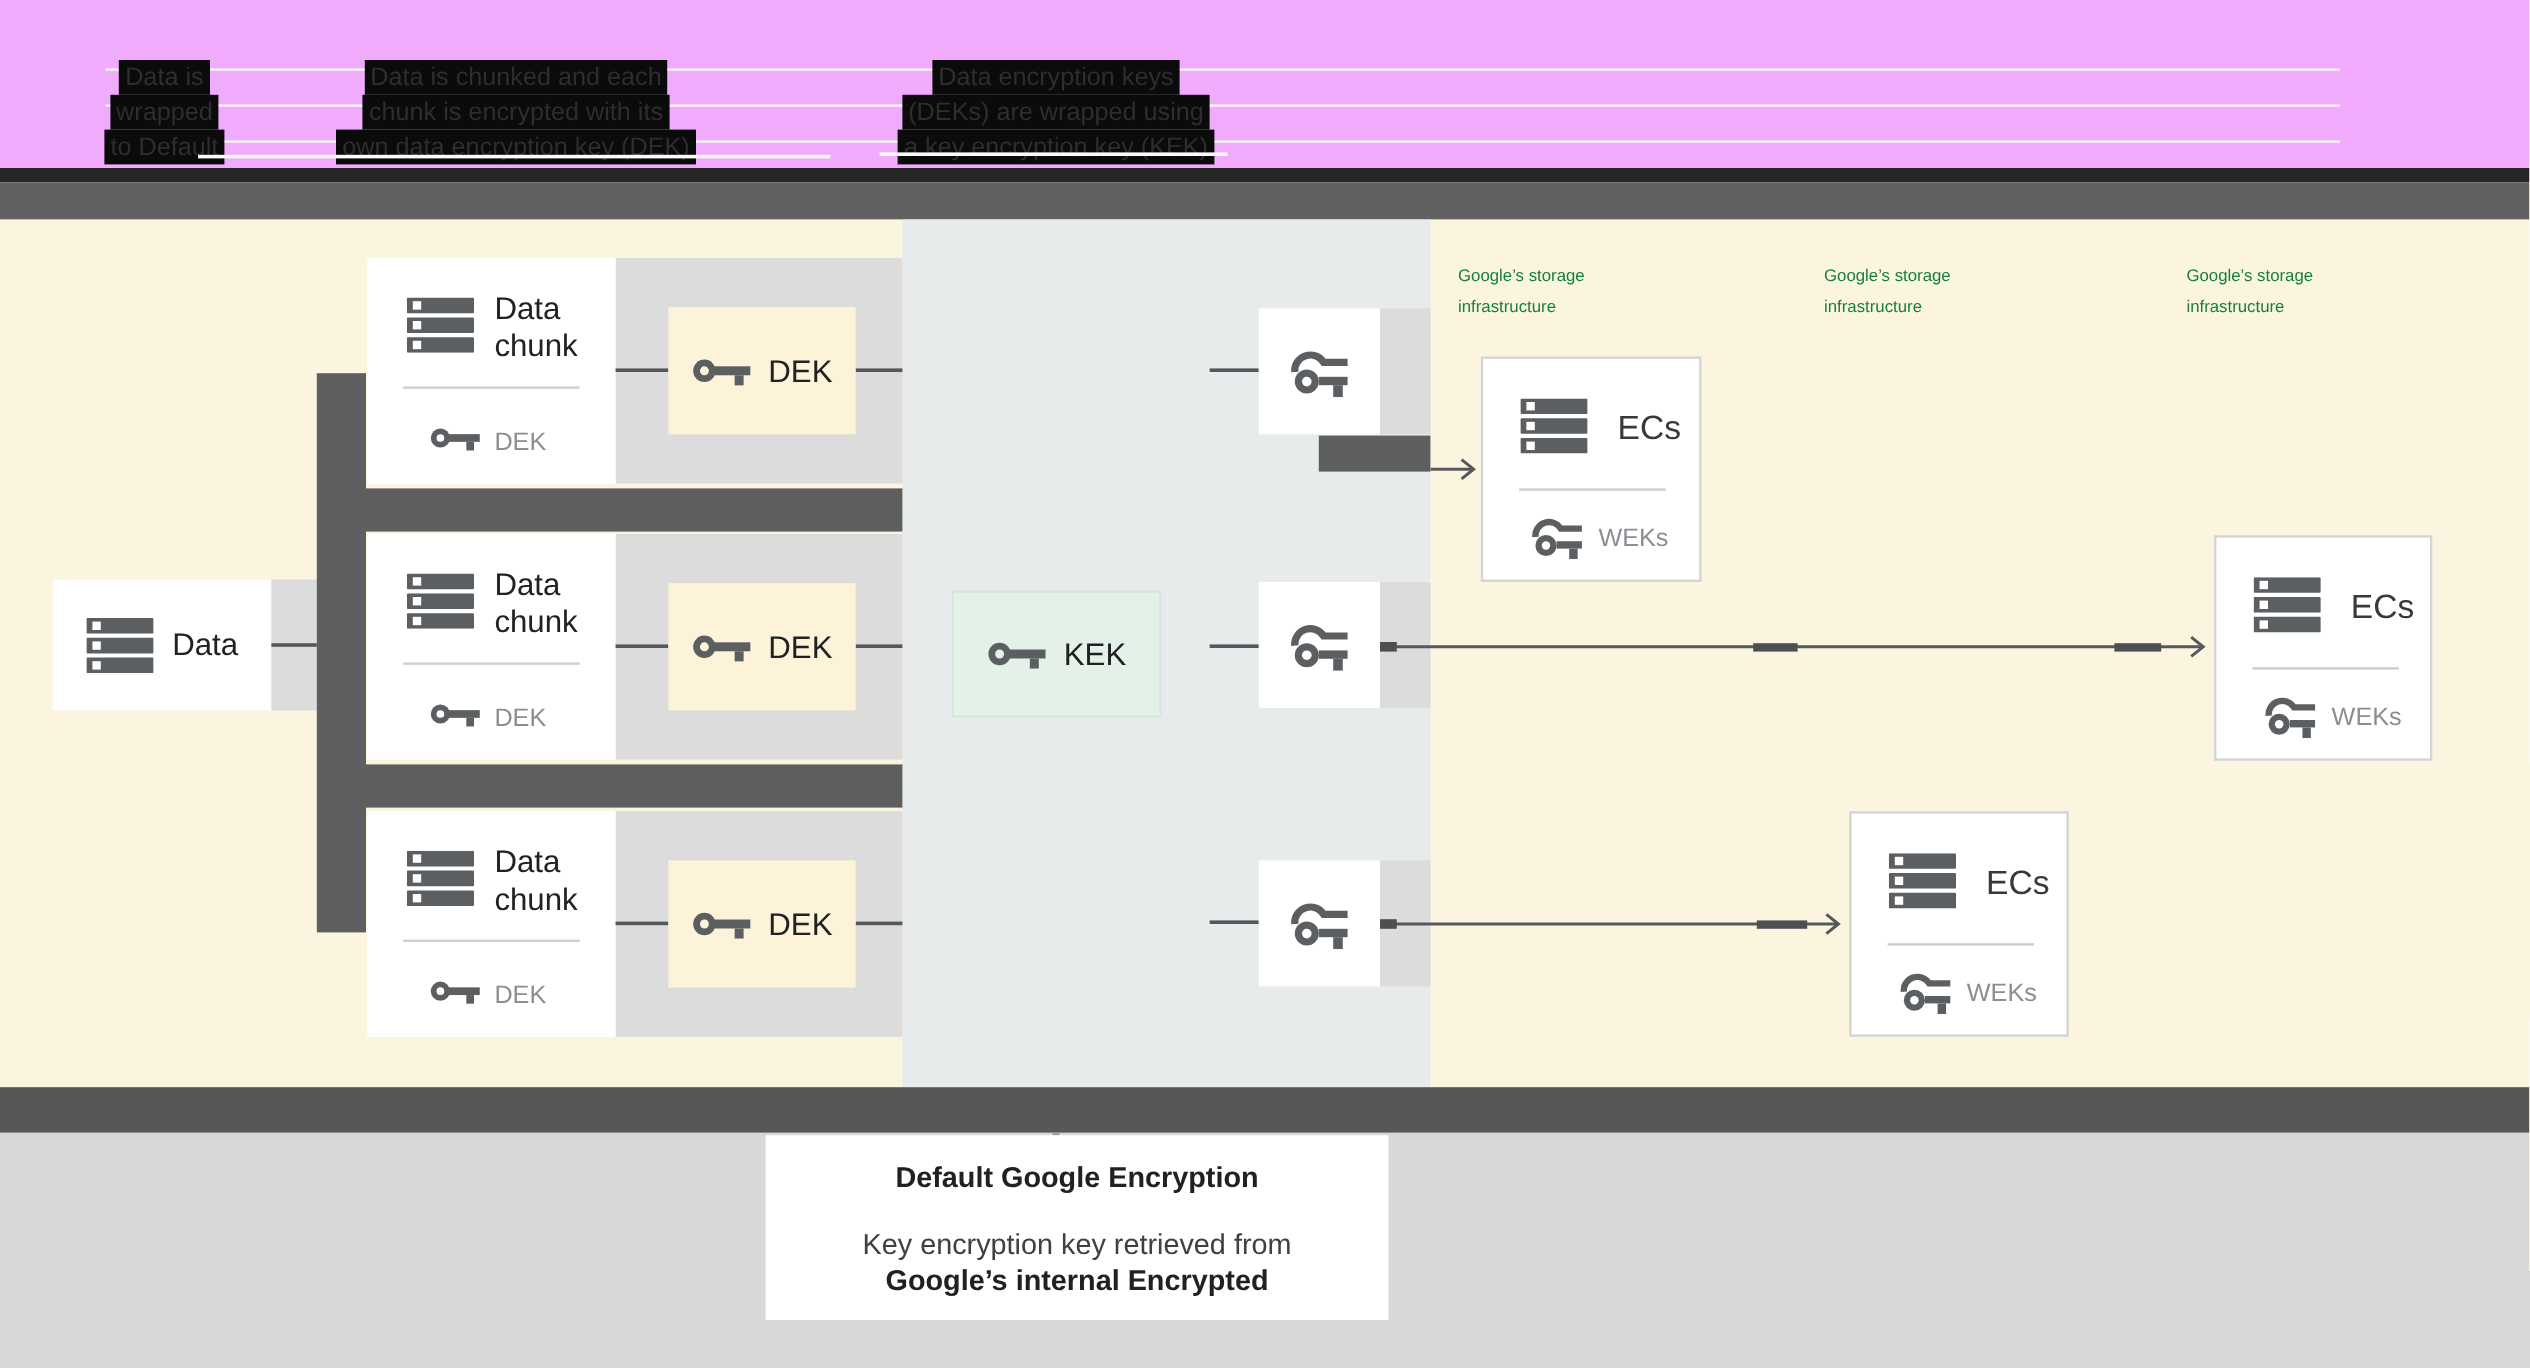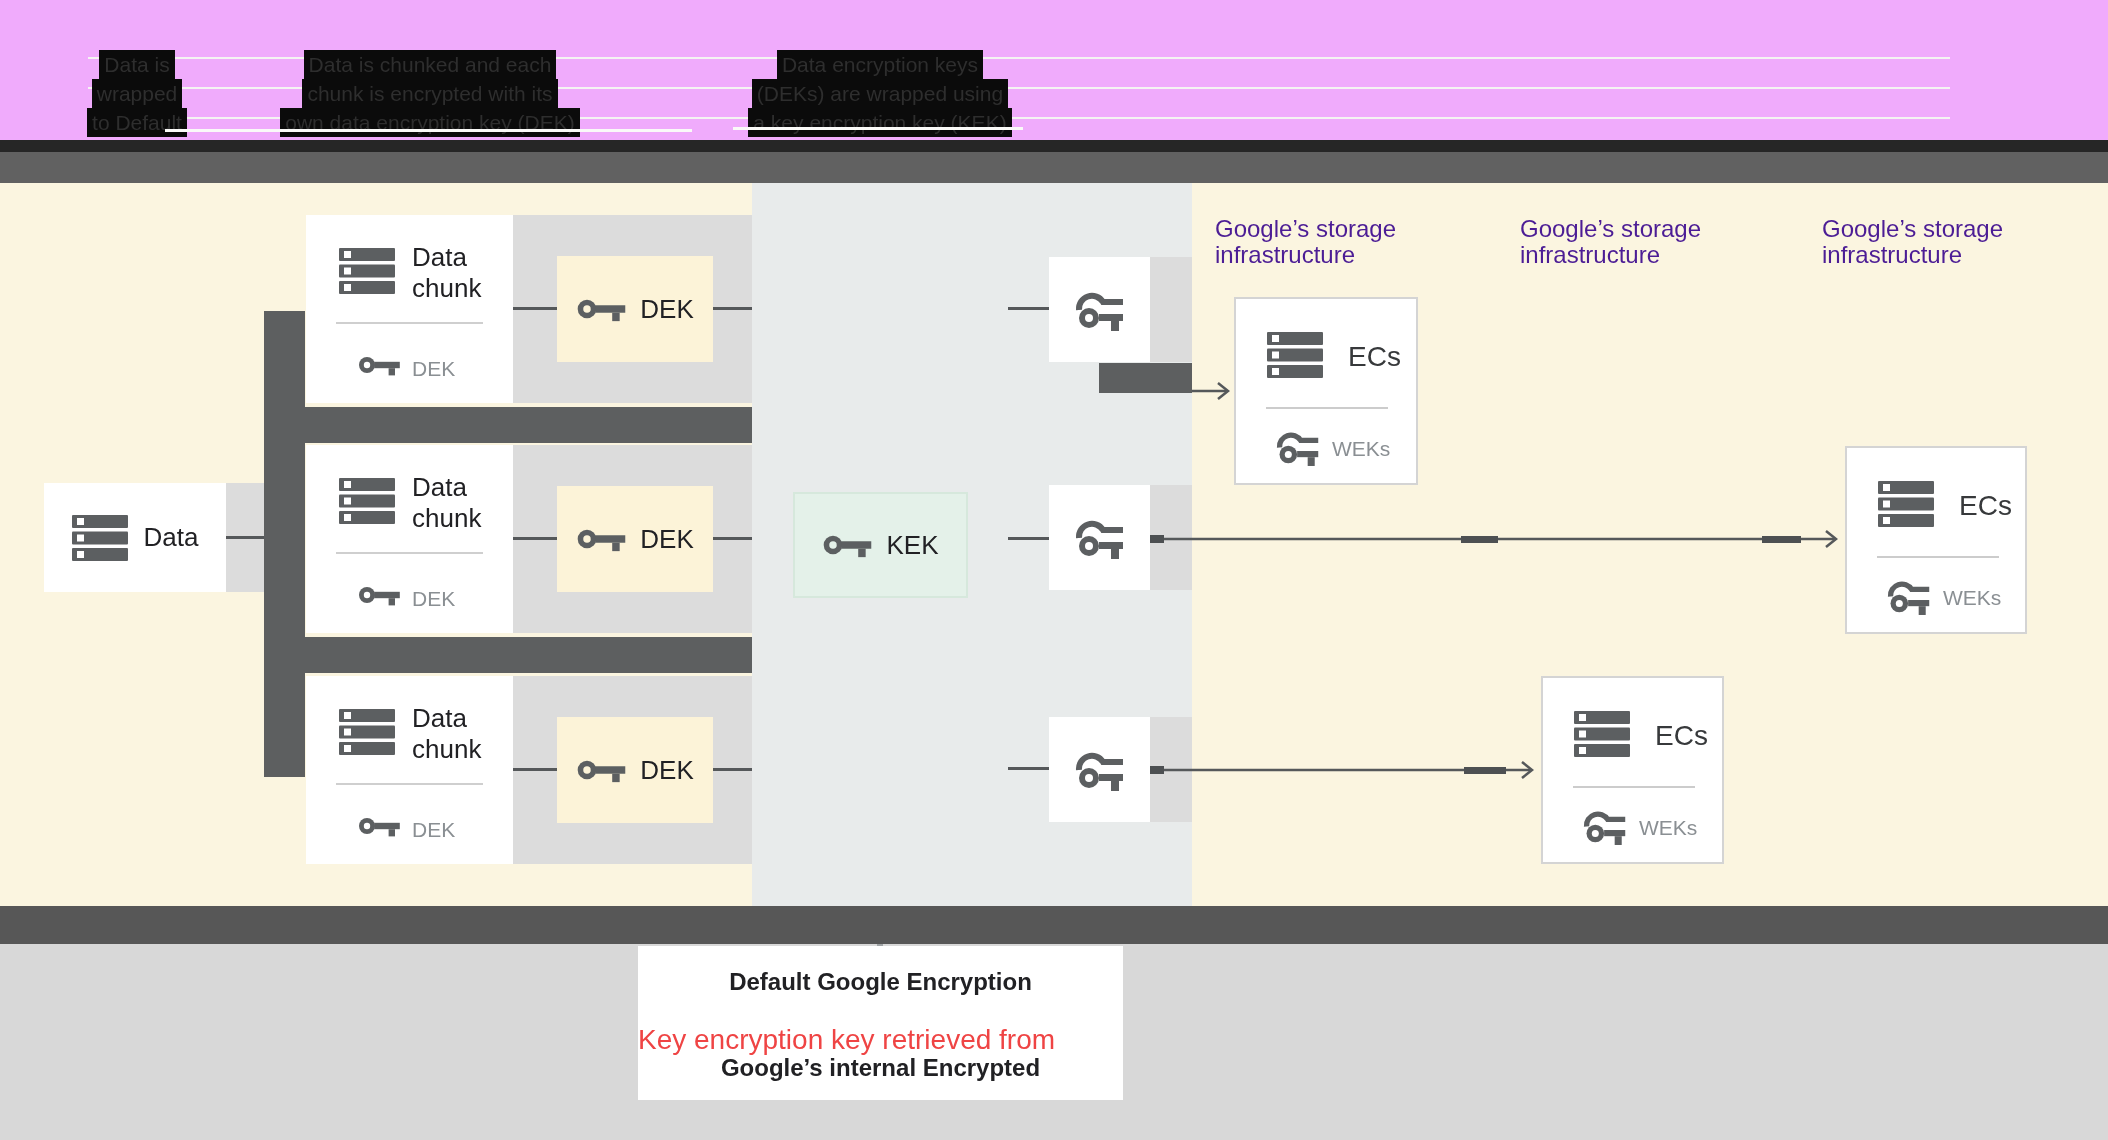--- a/index.html
+++ b/index.html
@@ -32,25 +32,25 @@
   .dek .lab,.kek .lab{font-size:26px;color:#212124;}
   .kek{position:absolute;left:793px;top:492px;width:175px;height:106px;background:#e4f1e9;
        border:2px solid #d6e8dc;box-sizing:border-box;
        display:flex;align-items:center;justify-content:center;gap:14px;}
   .keybox{position:absolute;left:1049px;width:101px;height:105px;background:#fff;
           display:flex;align-items:center;justify-content:center;}
   .ecs{position:absolute;width:184px;height:188px;background:#fff;border:2px solid #d4d4d4;box-sizing:border-box;}
   .ecs .lab{position:absolute;left:112px;top:42px;font-size:28px;color:#37393b;}
   .ecs .div{position:absolute;left:30px;top:108px;width:122px;height:2px;background:#cccccc;}
   .ecs .klab{position:absolute;left:96px;top:138px;font-size:21px;color:#8a8f93;}
-  .storlab{position:absolute;width:230px;font-size:24px;line-height:26px;color:#4c1d95;}
+  .storlab{position:absolute;width:230px;font-size:14px;line-height:26px;color:#15803d;}
   
-  .caption{position:absolute;left:638px;top:946px;width:485px;height:154px;background:#ffffff;}
+  .caption{position:absolute;left:638px;top:946px;width:485px;height:154px;background:#ffffff;padding-left:34px;}
   .caption .t1{position:absolute;left:0;top:22px;width:100%;text-align:center;font-size:24px;font-weight:bold;color:#212124;}
-  .caption .t2{position:absolute;left:0;top:78px;width:100%;text-align:left;font-size:28px;color:#ef4444;}
+  .caption .t2{position:absolute;left:0;top:78px;width:100%;text-align:center;font-size:24px;color:#404040;}
   .caption .t3{position:absolute;left:0;top:108px;width:100%;text-align:center;font-size:24px;font-weight:bold;color:#212124;}
   .tick{position:absolute;left:877px;top:944px;width:6px;height:5px;background:#9fa3a5;}
   .databox{position:absolute;left:44px;top:483px;width:182px;height:109px;background:#fff;
            display:flex;align-items:center;justify-content:center;gap:16px;}
   .databox .lab{font-size:26px;color:#212124;}
   svg{display:block;}
 </style>
 </head>
 <body>
 

